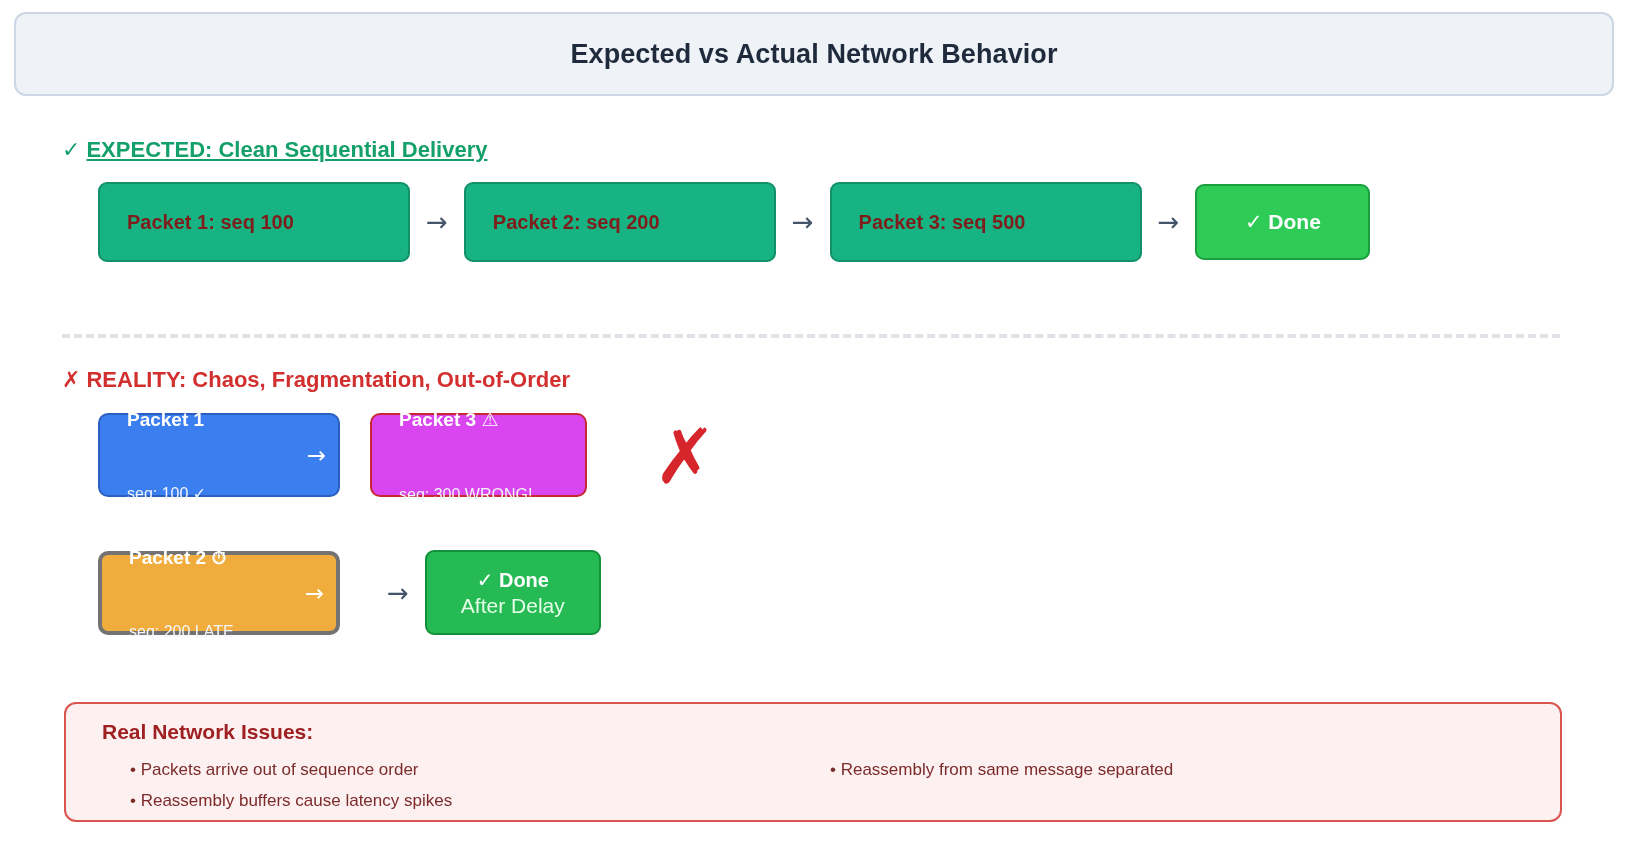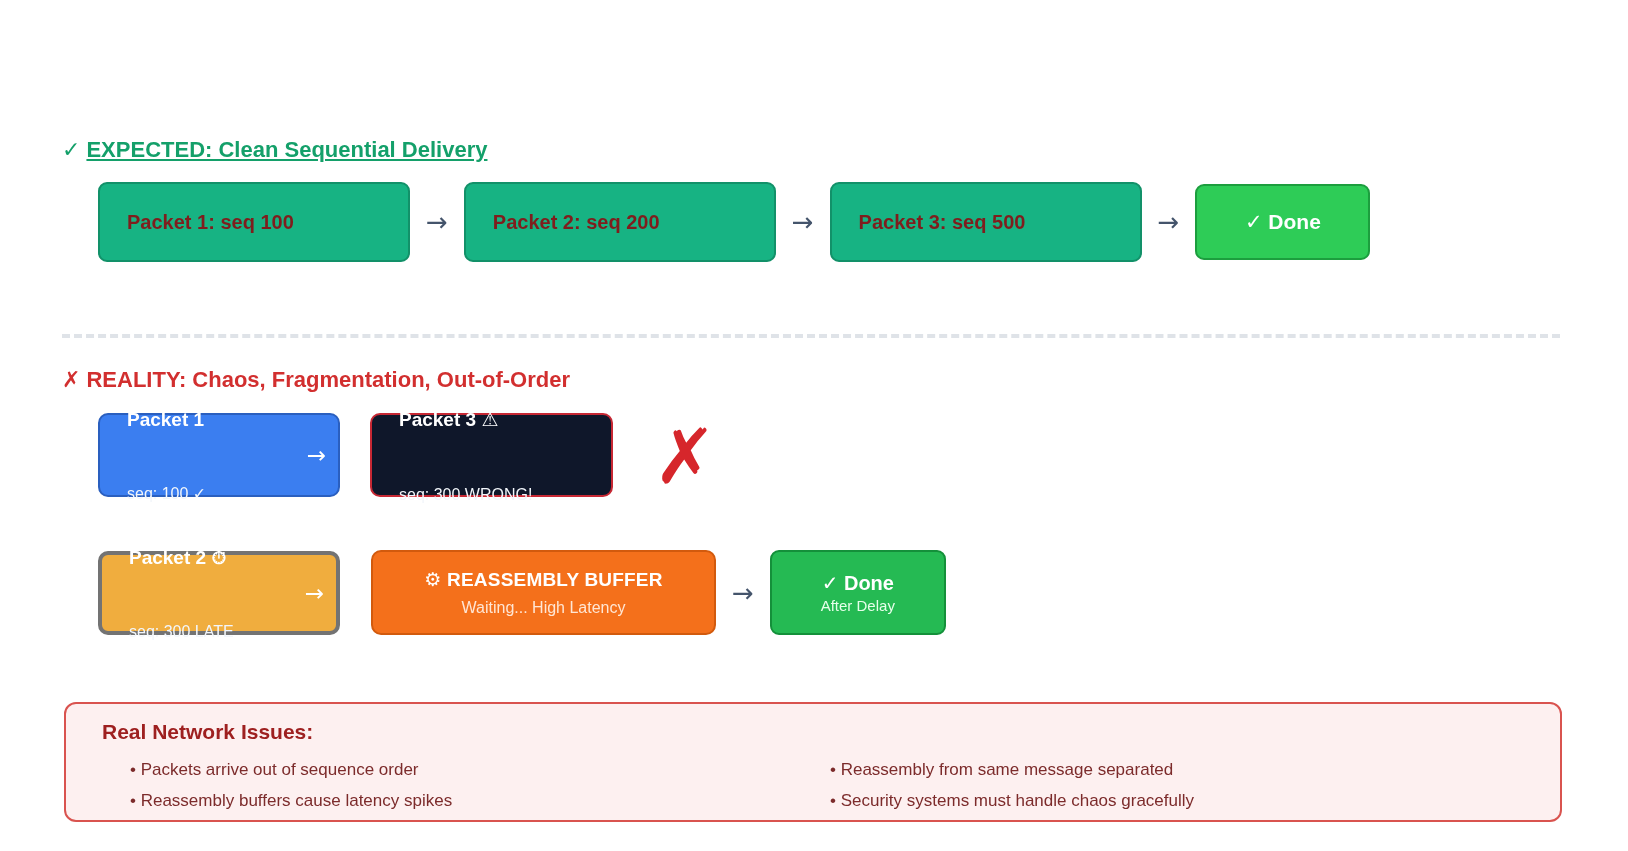--- a/index.html
+++ b/index.html
@@ -135,21 +135,21 @@
     margin-bottom: 9px;
     white-space: nowrap;
   }
   .pkt-card .sub {
     font-size: 16px;
     line-height: 1.2;
     color: #f2f6fb;
     white-space: nowrap;
   }
   .blue-card   { width: 242px; height: 84px; background: #3b7ef0; border: 2px solid #2a5fbf; }
-  .red-card    { width: 243px; height: 84px; background: #0f172a; border: 2px solid #c72834; }
+  .red-card    { width: 217px; height: 84px; background: #d946ef; border: 2px solid #c72834; }
   .orange-card { width: 242px; height: 84px; background: #f0ad3e; border: 4px solid #737373; }
 
   .buffer-box {
     width: 345px;
     height: 85px;
     background: #f4701b;
     border: 2px solid #d25a0d;
     border-radius: 10px;
     display: flex;
     flex-direction: column;
@@ -176,21 +176,21 @@
     background: #25ba53;
     border: 2px solid #14903a;
     border-radius: 9px;
     display: flex;
     flex-direction: column;
     align-items: center;
     justify-content: center;
     color: #ffffff;
   }
   .done-delay-box .dtitle { font-size: 20px; font-weight: bold; }
-  .done-delay-box .dsub { font-size: 15px; margin-top: 2px; color: #e6ffe9; }
+  .done-delay-box .dsub { font-size: 21px; margin-top: 2px; color: #e6ffe9; }
 
   
   .big-x {
     position: absolute;
     left: 650px;
     top: 407px;
     width: 70px;
     height: 100px;
     color: #d6262b;
     font-size: 76px;
@@ -227,20 +227,23 @@
     padding: 7px 0 7px 28px;
     white-space: nowrap;
   }
   .emoji { font-family: "DejaVu Sans", sans-serif; }
 </style>
 </head>
 <body>
 
 <div id="page">
 
+  <div class="header-card">
+    <div class="header-title">Expected vs Actual Network Behavior</div>
+  </div>
 
   <div class="section-heading expected-heading">
     <span class="heading-mark emoji">✓</span><span>EXPECTED: Clean Sequential Delivery</span>
   </div>
 
   <div class="flow-row row-expected">
     <div class="pkt pkt-green">
       <div class="title">Packet 1: seq 100</div>
     </div>
     <div class="arrow">→</div>
@@ -280,48 +283,40 @@
   </div>
 
   <div class="big-x">✗</div>
 
   <div class="flow-row row-reality-2">
     <div class="pkt-card orange-card">
       <div class="ttl">
         <span>Packet 2</span>
         <span class="emoji">⏱</span>
       </div>
-      <div class="sub">seq: 300 LATE</div>
+      <div class="sub">seq: 200 LATE</div>
       <div class="arrow-inline">→</div>
     </div>
     <div style="width:31px"></div>
-    <div class="buffer-box">
-      <div class="btitle">
-        <span class="emoji">⚙</span>
-        <span>REASSEMBLY BUFFER</span>
-      </div>
-      <div class="bsub">Waiting... High Latency</div>
-    </div>
     <div class="arrow">→</div>
     <div class="done-delay-box">
       <div class="dtitle">
         <span class="emoji">✓</span>
         <span>Done</span>
       </div>
       <div class="dsub">After Delay</div>
     </div>
   </div>
 
   <div class="issues-card">
     <div class="issues-title">Real Network Issues:</div>
     <div class="issues-cols">
       <div class="issues-col">
         <div class="issue-item">• Packets arrive out of sequence order</div>
         <div class="issue-item">• Reassembly buffers cause latency spikes</div>
       </div>
       <div class="issues-col">
         <div class="issue-item">• Reassembly from same message separated</div>
-        <div class="issue-item">• Security systems must handle chaos gracefully</div>
       </div>
     </div>
   </div>
 
 </div>
 
 </body></html>

